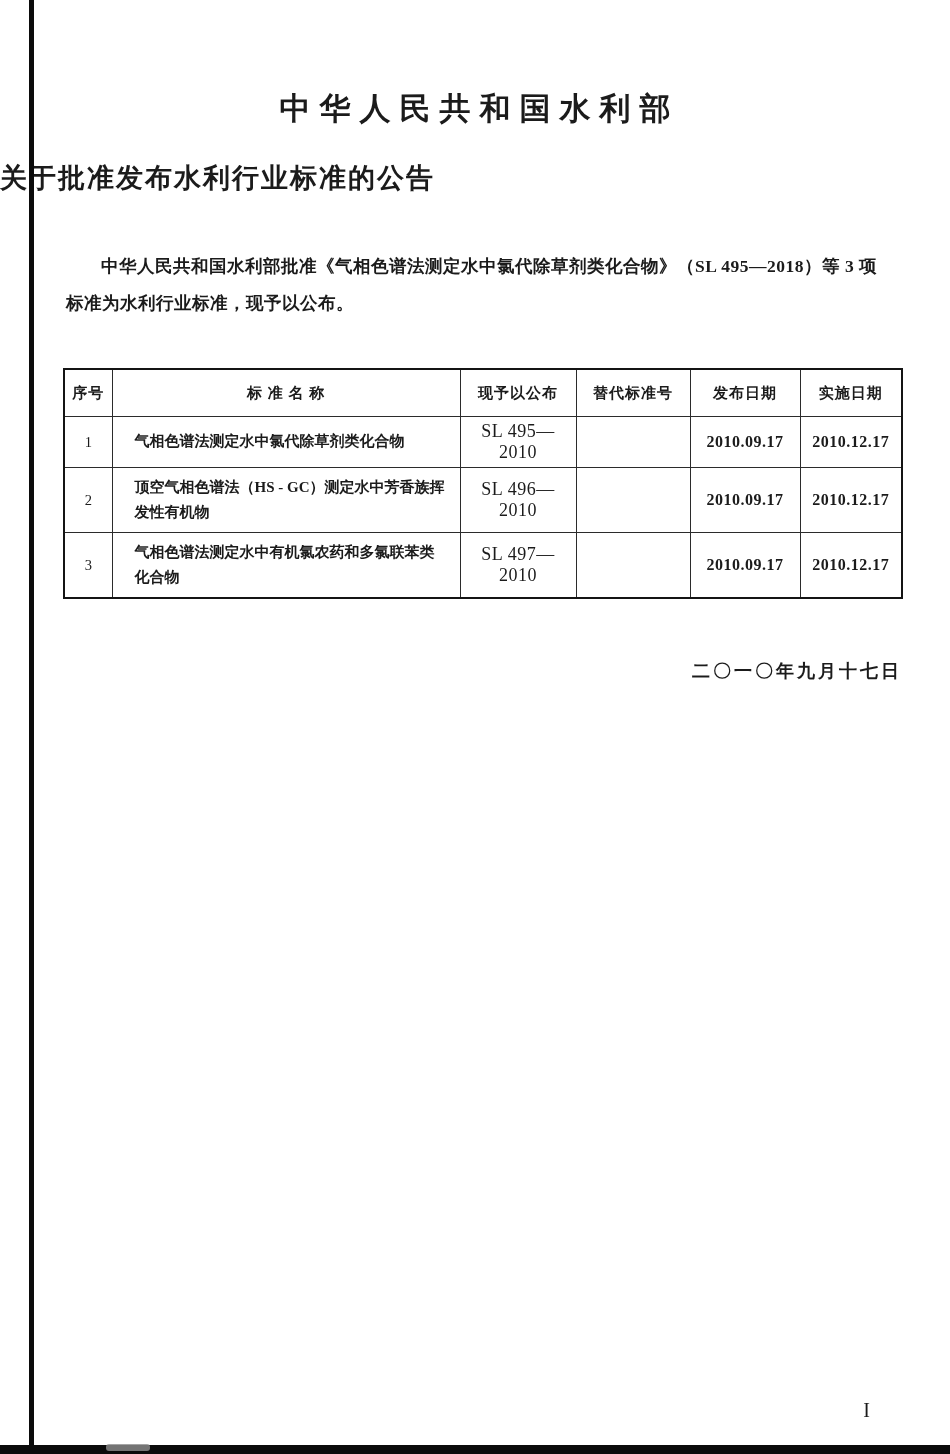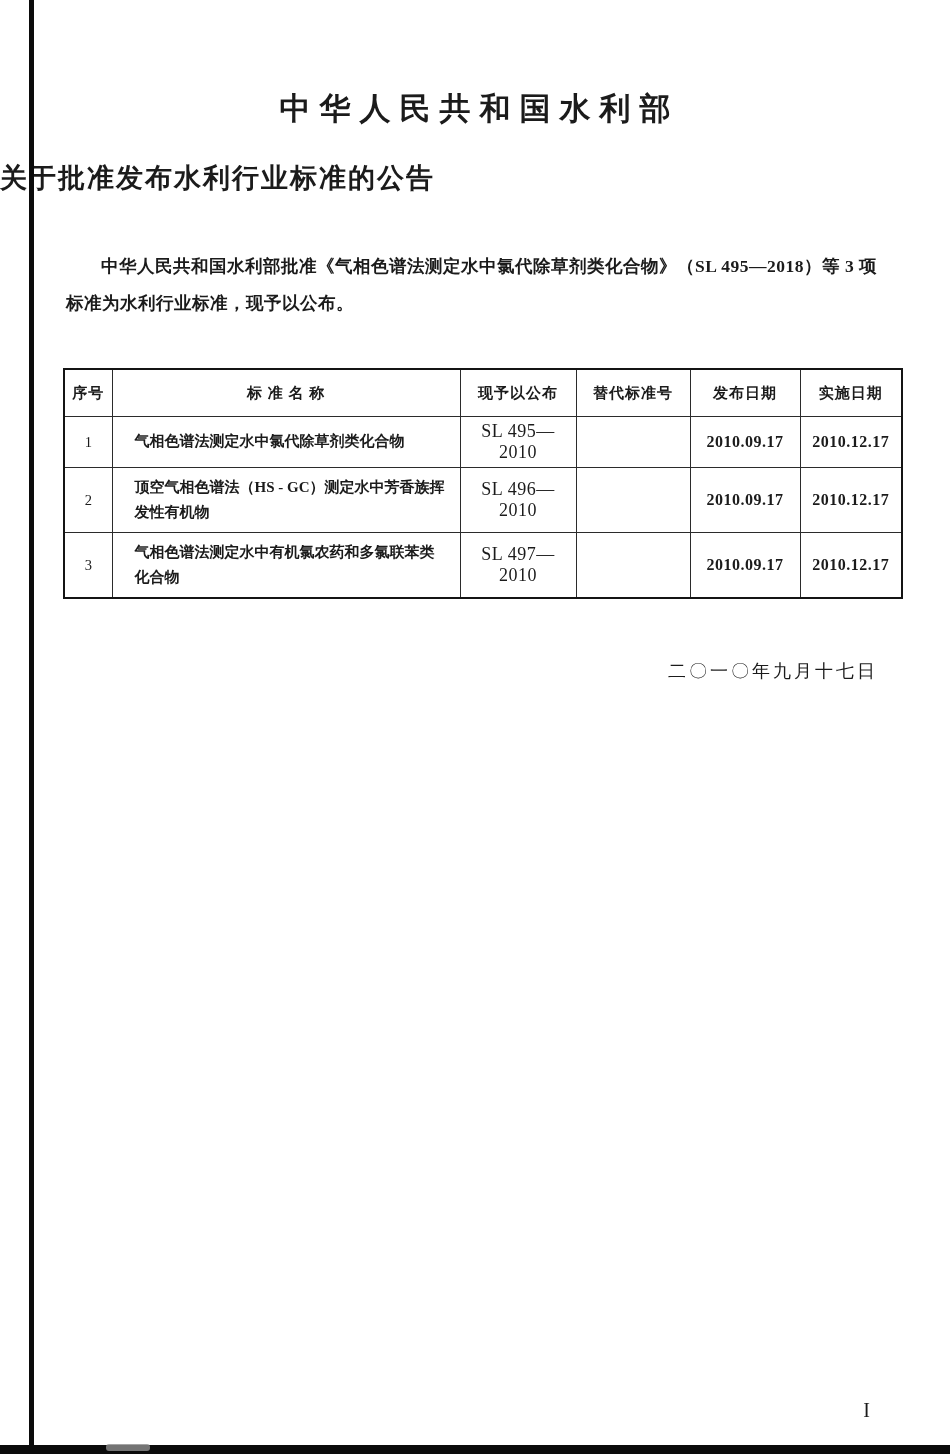--- a/index.html
+++ b/index.html
@@ -50,22 +50,22 @@
     text-align:left;padding-left:22px;padding-right:14px;
     font-weight:bold;font-size:15px;line-height:1.7;
   }
   .std-table .c-code{font-size:18px;font-weight:500;letter-spacing:0.5px;}
   .std-table .c-date{font-weight:600;font-size:16px;letter-spacing:0.5px;}
   .std-table tr.r1 td{height:34px;}
   .std-table tr.r2 td{height:56px;}
   .std-table tr.r3 td{height:56px;}
 
   .sign-date{
-    margin-top:60px;text-align:right;padding-right:72px;
-    font-size:18px;font-weight:400;letter-spacing:3px;
+    margin-top:60px;text-align:right;padding-right:48px;
+    font-size:18px;font-weight:700;letter-spacing:3px;
   }
   .page-num{
     position:absolute;right:80px;bottom:32px;
     font-size:20px;font-weight:500;
   }
 </style>
 </head>
 <body>
 
 <div class="page">

